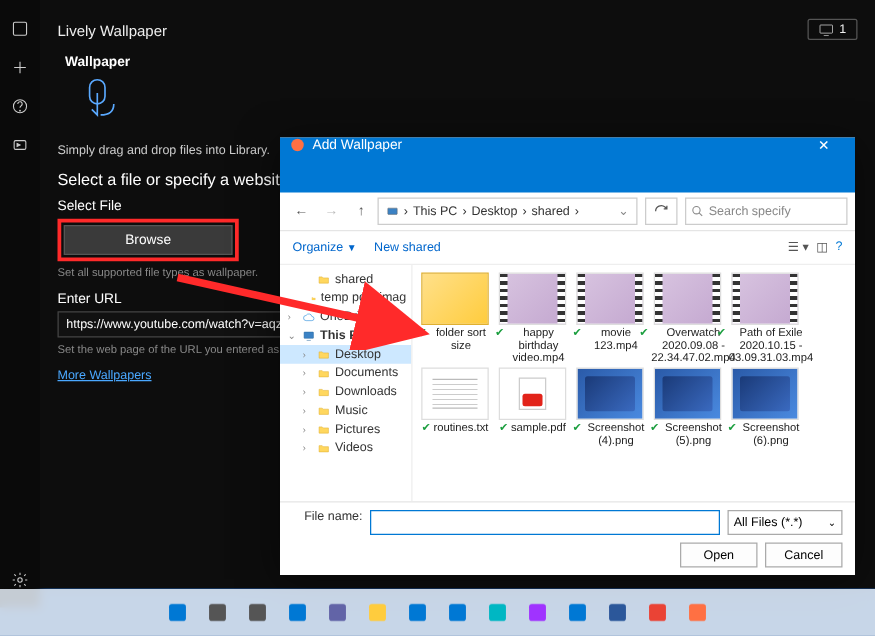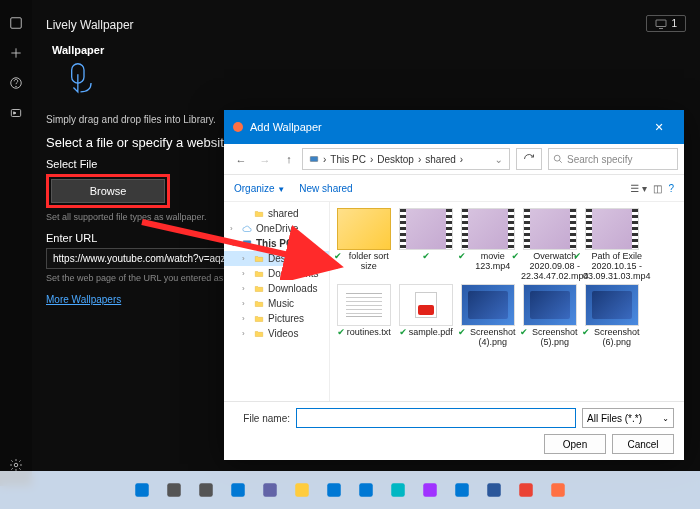--- a/index.html
+++ b/index.html
@@ -10,27 +10,27 @@
 .title-bar{display:flex;align-items:flex-end;height:24px;font-size:12px;color:#eee}
 .title-bar .spacer{flex:1}
 .title-bar .monitor{display:flex;align-items:center;gap:4px;border:1px solid #555;padding:2px 8px;border-radius:2px;font-size:10px}
 .section-head{font-weight:700;font-size:11px;margin:12px 0 6px 6px}
 .finger-box{margin:4px 0 6px 20px}
 .finger-box svg{width:36px;height:44px;stroke:#5aa9ff;fill:none;stroke-width:1.5}
 .hint{font-size:10px;color:#ccc;margin-bottom:10px}
 .select-line{font-size:13px;margin:4px 0 8px}
 .sub-lbl{font-size:11px;margin:4px 0}
 .browse-wrap{border:3px solid #ff2a2a;display:inline-block;padding:2px}
-.browse-btn{background:#3a3a3a;color:#fff;border:1px solid #555;width:114px;height:24px;font-size:11px}
+.browse-btn{background:#3a3a3a;color:#fff;border:1px solid #555;width:135px;height:24px;font-size:11px}
 .small{font-size:9px;color:#888;margin:4px 0 10px}
 .url-box{background:#111;border:1px solid #444;color:#fff;width:210px;padding:4px 6px;font-size:10px}
 .link{color:#4aa8ff;font-size:10px;text-decoration:underline}
 
 .dialog{position:absolute;left:224px;top:110px;width:460px;height:350px;background:#fff;color:#000;display:flex;flex-direction:column;box-shadow:0 4px 30px rgba(0,0,0,.5);font-size:11px}
-.dlg-title{background:#0078d4;color:#fff;height:34px;display:flex;align-items:center;padding:0 8px;font-size:11px}
+.dlg-title{background:#0078d4;color:#fff;height:44px;display:flex;padding:0 8px;font-size:11px}
 .dlg-title .x{margin-left:auto;width:34px;text-align:center}
 .dlg-nav{height:30px;display:flex;align-items:center;border-bottom:1px solid #e5e5e5;padding:0 6px;gap:2px}
 .nav-btn{width:22px;height:22px;display:flex;align-items:center;justify-content:center;color:#555}
 .crumb{flex:1;border:1px solid #ccc;height:20px;display:flex;align-items:center;padding:0 6px;gap:4px;font-size:10px;color:#333}
 .crumb svg{width:10px;height:10px;stroke:#666;fill:none}
 .refresh{width:24px;height:20px;border:1px solid #ccc;display:flex;align-items:center;justify-content:center;margin-left:4px}
 .search{width:120px;height:20px;border:1px solid #ccc;margin-left:4px;padding:0 4px;font-size:10px;color:#888;display:flex;align-items:center;gap:4px}
 .dlg-tool{height:26px;display:flex;align-items:center;padding:0 10px;gap:14px;border-bottom:1px solid #eee;color:#0066cc;font-size:10px}
 .dlg-tool .rt{margin-left:auto;display:flex;gap:6px;color:#555}
 .dlg-body{flex:1;display:flex;overflow:hidden}
@@ -52,21 +52,21 @@
 .thumb.txt{background:#fff}
 .thumb.txt::after{content:"";position:absolute;inset:8px;border-top:1px solid #bbb;border-bottom:1px solid #bbb;background:repeating-linear-gradient(#fff 0 3px,#ccc 3px 4px)}
 .thumb.pdf{background:#fff}
 .thumb.pdf .pdfico{width:20px;height:24px;background:#fff;border:1px solid #ccc;position:relative}
 .thumb.pdf .pdfico::after{content:"";position:absolute;bottom:2px;left:2px;right:2px;height:10px;background:#e2231a;border-radius:2px}
 .thumb.shot{background:linear-gradient(135deg,#2a5aa8,#4a8ae0)}
 .thumb.shot::after{content:"";position:absolute;inset:6px;background:linear-gradient(135deg,#1a3a78,#3a6ac0);border-radius:2px}
 .fname{font-size:9px;color:#222;text-align:center;line-height:1.1;max-height:32px;overflow:hidden;display:flex;align-items:flex-start;gap:2px}
 .fname .chk{color:#1a9e3e;font-size:9px;flex-shrink:0}
 .dlg-foot{border-top:1px solid #e5e5e5;padding:6px 10px;display:flex;flex-direction:column;gap:6px}
-.foot-row{display:flex;align-items:center;gap:6px}
+.foot-row{display:flex;gap:6px}
 .foot-row label{font-size:10px;color:#333;width:56px;text-align:right}
 .fn-input{flex:1;border:1px solid #0078d4;height:18px;padding:0 4px;font-size:10px}
 .filter{border:1px solid #aaa;height:18px;padding:0 4px;font-size:10px;width:82px;display:flex;align-items:center;justify-content:space-between}
 .btns{display:flex;gap:6px;justify-content:flex-end}
 .win-btn{border:1px solid #aaa;background:#fdfdfd;height:20px;width:62px;font-size:10px}
 
 .arrow{position:absolute;left:138px;top:210px;width:220px;height:70px;pointer-events:none;z-index:5}
 
 .taskbar{position:absolute;left:0;right:0;bottom:0;height:38px;background:rgba(230,238,248,.85);backdrop-filter:blur(4px);display:flex;align-items:center;justify-content:center;gap:6px}
 .tb-ico{width:26px;height:26px;border-radius:3px;display:flex;align-items:center;justify-content:center}
@@ -191,20 +191,27 @@
   </div>
   <div class="dlg-body">
     <div class="tree" id="tree">
         <div class="tree-item" style="padding-left: 18px;">
           <span class="chev"></span>
           <svg viewBox="0 0 24 24">
             <path class="ico-folder" d="M3 6h6l2 2h10v10H3z"></path>
           </svg>
           <span>shared</span>
         </div>
+        <div class="tree-item" style="padding-left: 18px;">
+          <span class="chev"></span>
+          <svg viewBox="0 0 24 24">
+            <path class="ico-folder" d="M3 6h6l2 2h10v10H3z"></path>
+          </svg>
+          <span>temp post imag</span>
+        </div>
         <div class="tree-item" style="padding-left: 6px;">
           <span class="chev">›</span>
           <svg viewBox="0 0 24 24">
             <path class="ico-cloud" d="M7 18a5 5 0 010-10 6 6 0 0111 2 4 4 0 010 8H7z"></path>
           </svg>
           <span>OneDrive</span>
         </div>
         <div class="tree-item" style="padding-left: 6px;">
           <span class="chev">⌄</span>
           <svg viewBox="0 0 24 24">
@@ -261,20 +268,21 @@
           <div class="thumb big-folder"></div>
           <div class="fname">
             <span class="chk">✔</span>
             <span>folder sort size</span>
           </div>
         </div>
         <div class="file">
           <div class="thumb film"></div>
           <div class="fname">
             <span class="chk">✔</span>
+            <span>happy birthday video.mp4</span>
           </div>
         </div>
         <div class="file">
           <div class="thumb film"></div>
           <div class="fname">
             <span class="chk">✔</span>
             <span>movie 123.mp4</span>
           </div>
         </div>
         <div class="file">

